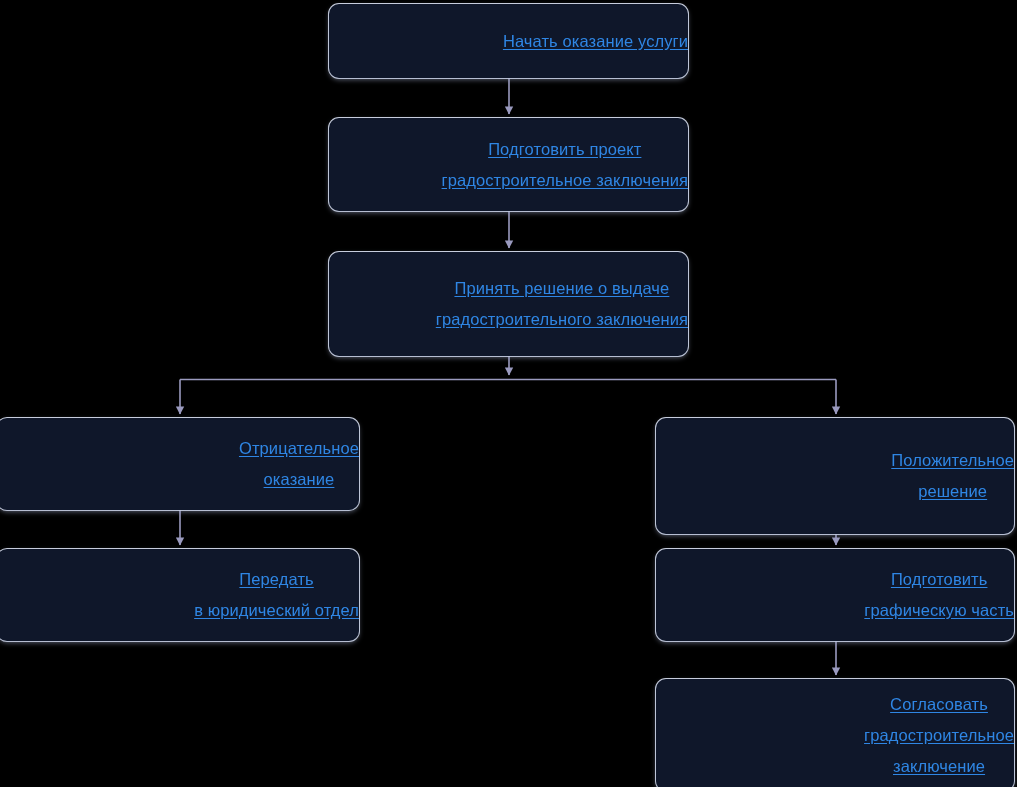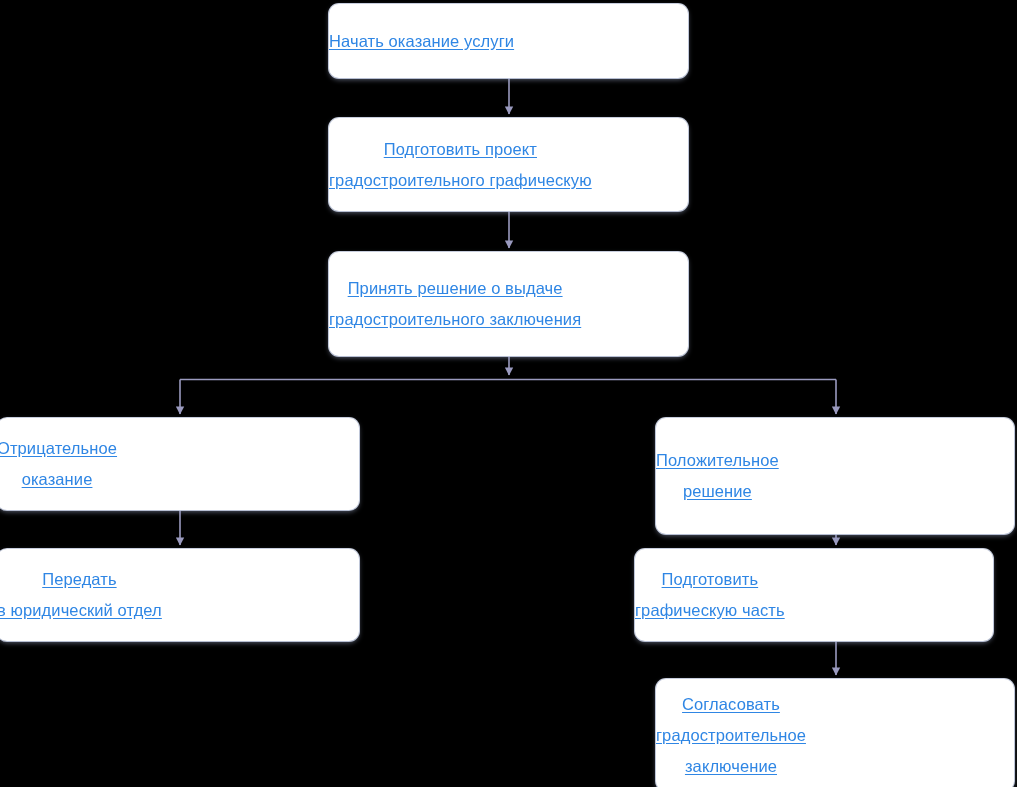--- a/index.html
+++ b/index.html
@@ -13,27 +13,27 @@
   #canvas {
     position: relative;
     width: 1017px;
     height: 787px;
     background: #000000;
     overflow: hidden;
   }
   .node {
     position: absolute;
     box-sizing: border-box;
-    background: #ffffff;
+    background: #0f172a;
     border-radius: 10px;
     box-shadow: 0 2px 5px rgba(150,160,190,0.55),
                 0 0 0 1px rgba(226,233,248,0.9);
     display: flex;
     align-items: center;
-    justify-content: flex-start;
+    justify-content: flex-end;
     text-align: center;
   }
   .node-label {
     color: #2f86e4;
     font-size: 16.5px;
     line-height: 31px;
     text-decoration: underline;
     text-underline-offset: 2px;
     white-space: pre-line;
     letter-spacing: 0.1px;
@@ -78,21 +78,21 @@
 
     <line x1="836" y1="641" x2="836" y2="675" stroke="#9a9abf" stroke-width="1.6" marker-end="url(#arrowhead)"></line>
   </svg>
 
   <div class="node" id="node-start" style="left: 329px; top: 4px; width: 359px; height: 74px;">
     <span class="node-label">Начать оказание услуги</span>
   </div>
 
   <div class="node" id="node-draft" style="left: 329px; top: 118px; width: 359px; height: 93px;">
     <span class="node-label">Подготовить проект 
-градостроительного графическую</span>
+градостроительное заключения</span>
   </div>
 
   <div class="node" id="node-decision" style="left: 329px; top: 252px; width: 359px; height: 104px;">
     <span class="node-label">Принять решение о выдаче
 градостроительного заключения</span>
   </div>
 
   <div class="node" id="node-negative" style="left: -3px; top: 418px; width: 362px; height: 92px;">
     <span class="node-label">Отрицательное
 оказание</span>
@@ -101,21 +101,21 @@
   <div class="node" id="node-positive" style="left: 656px; top: 418px; width: 358px; height: 116px;">
     <span class="node-label">Положительное
 решение</span>
   </div>
 
   <div class="node" id="node-legal" style="left: -3px; top: 549px; width: 362px; height: 92px;">
     <span class="node-label">Передать
 в юридический отдел</span>
   </div>
 
-  <div class="node" id="node-graphics" style="left: 635px; top: 549px; width: 358px; height: 92px;">
+  <div class="node" id="node-graphics" style="left: 656px; top: 549px; width: 358px; height: 92px;">
     <span class="node-label">Подготовить
 графическую часть</span>
   </div>
 
   <div class="node" id="node-approve" style="left: 656px; top: 679px; width: 358px; height: 112px;">
     <span class="node-label">Согласовать
 градостроительное
 заключение</span>
   </div>
 

